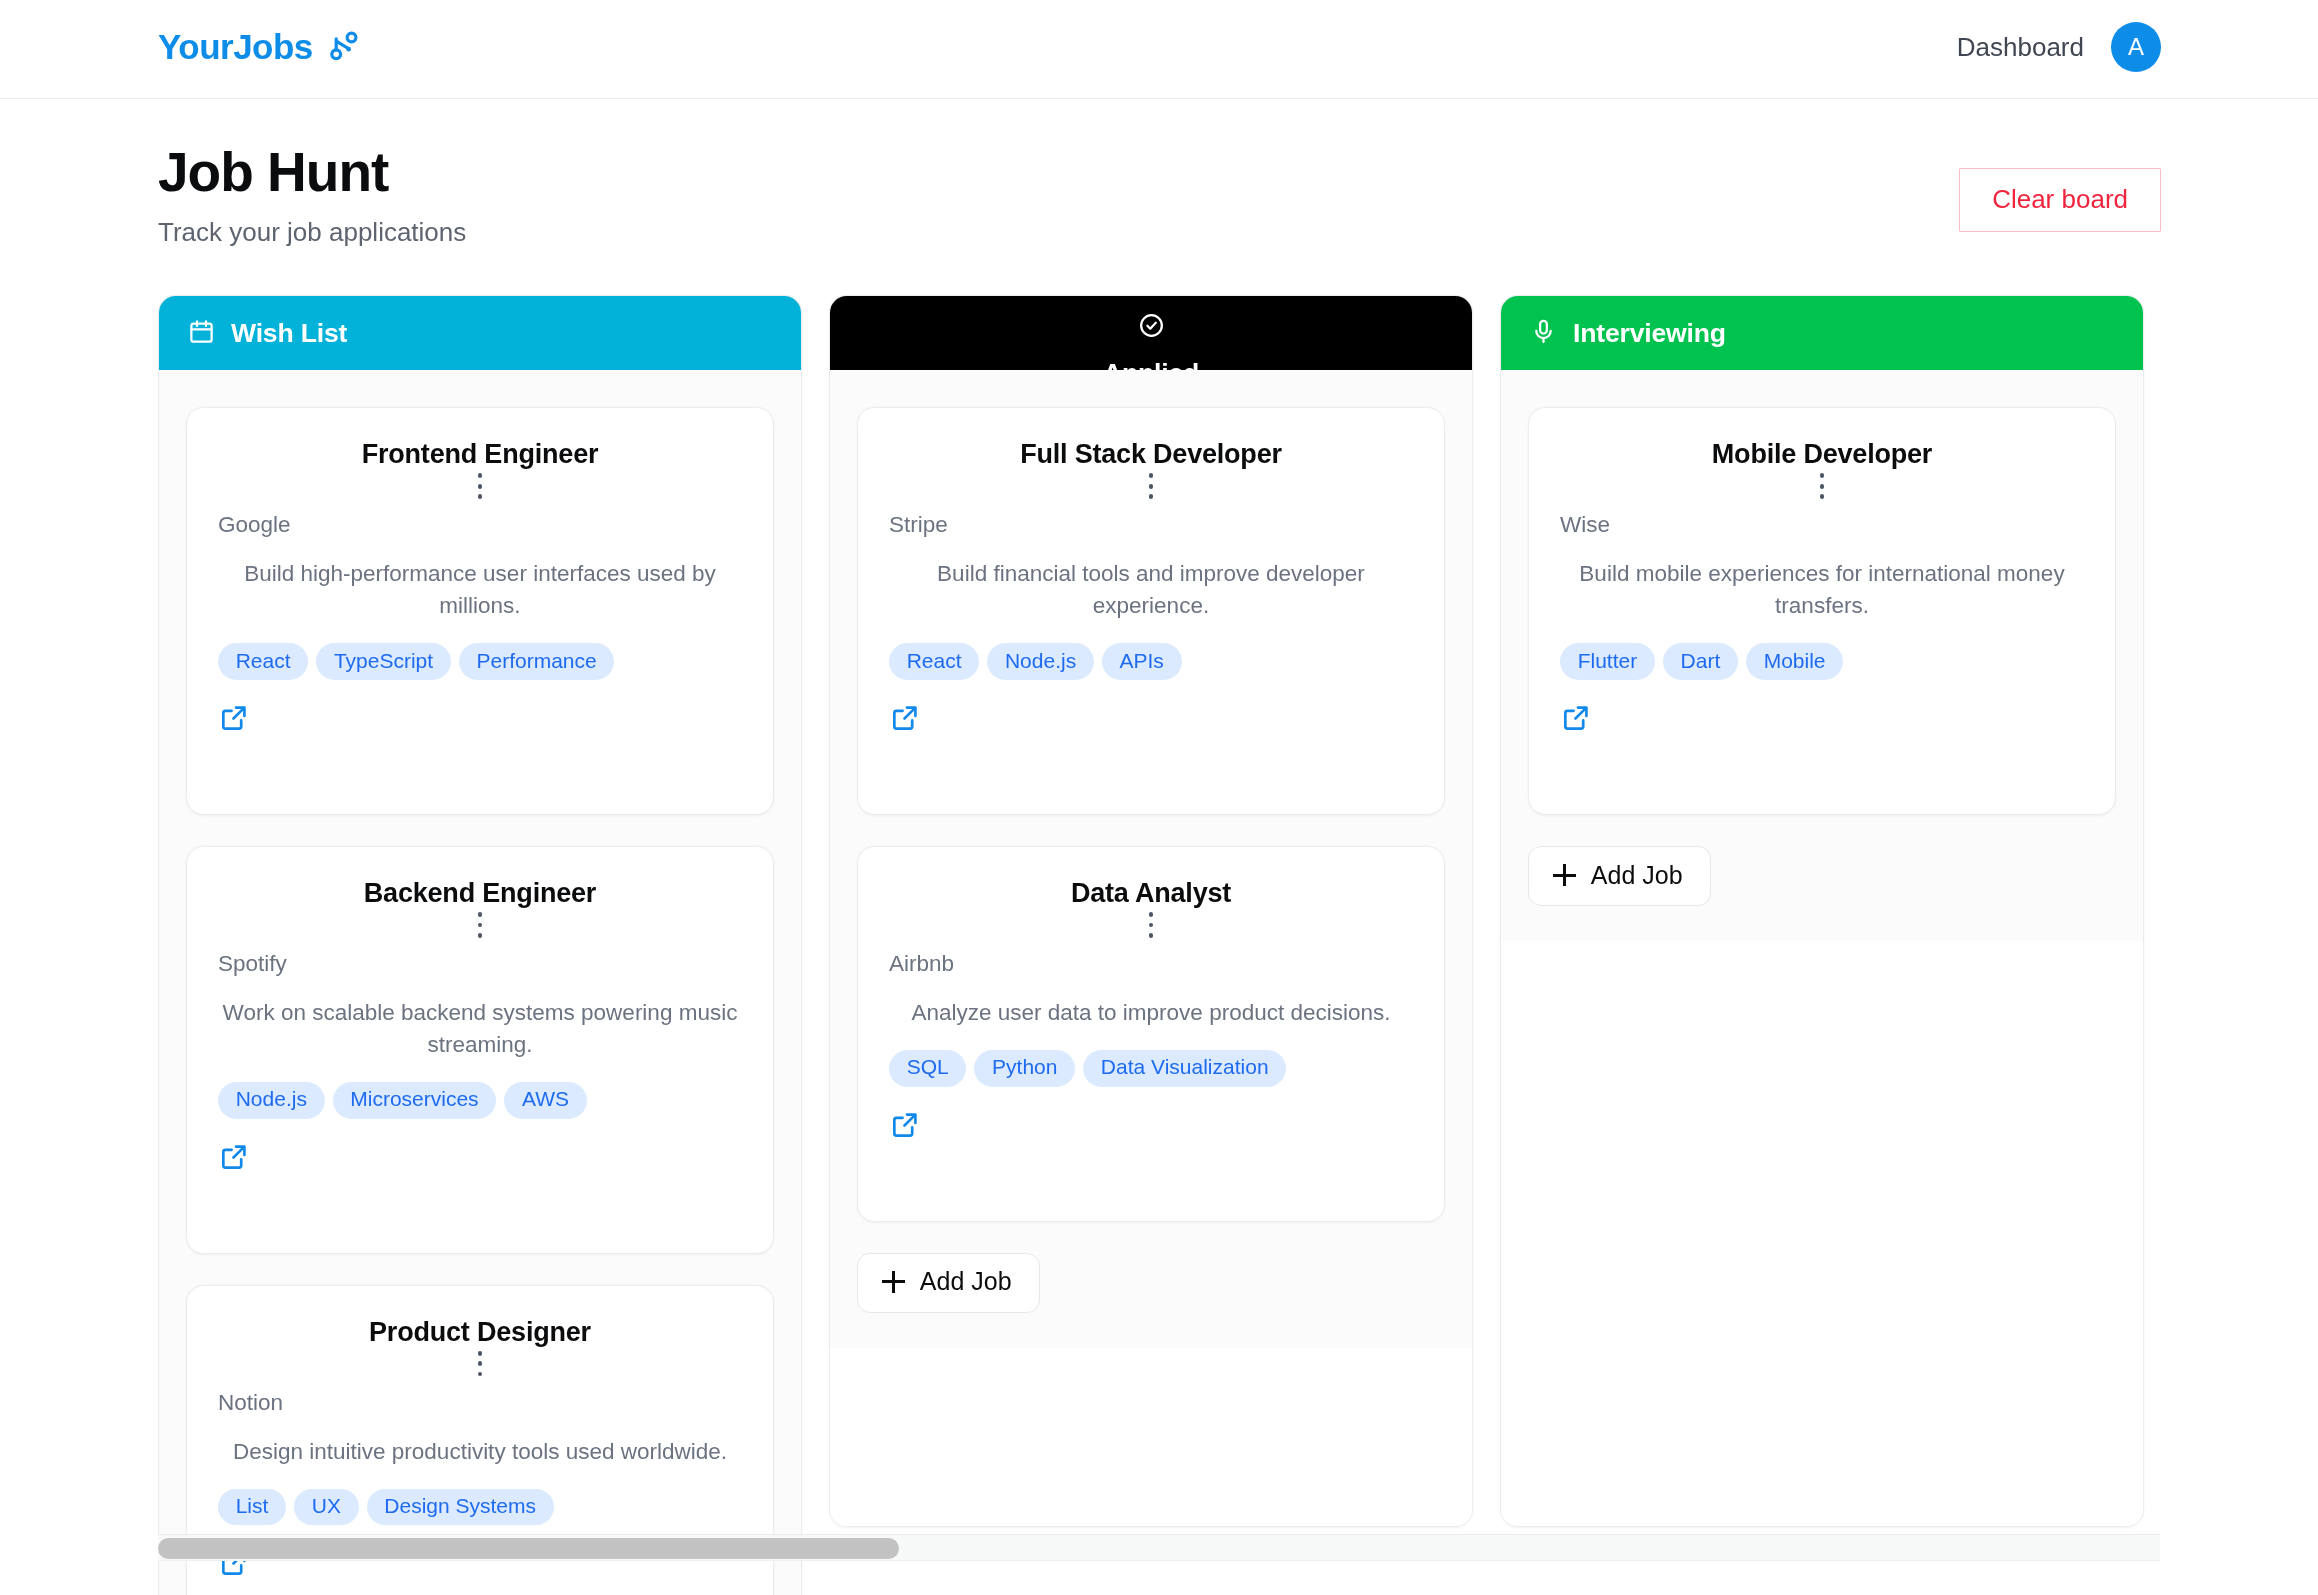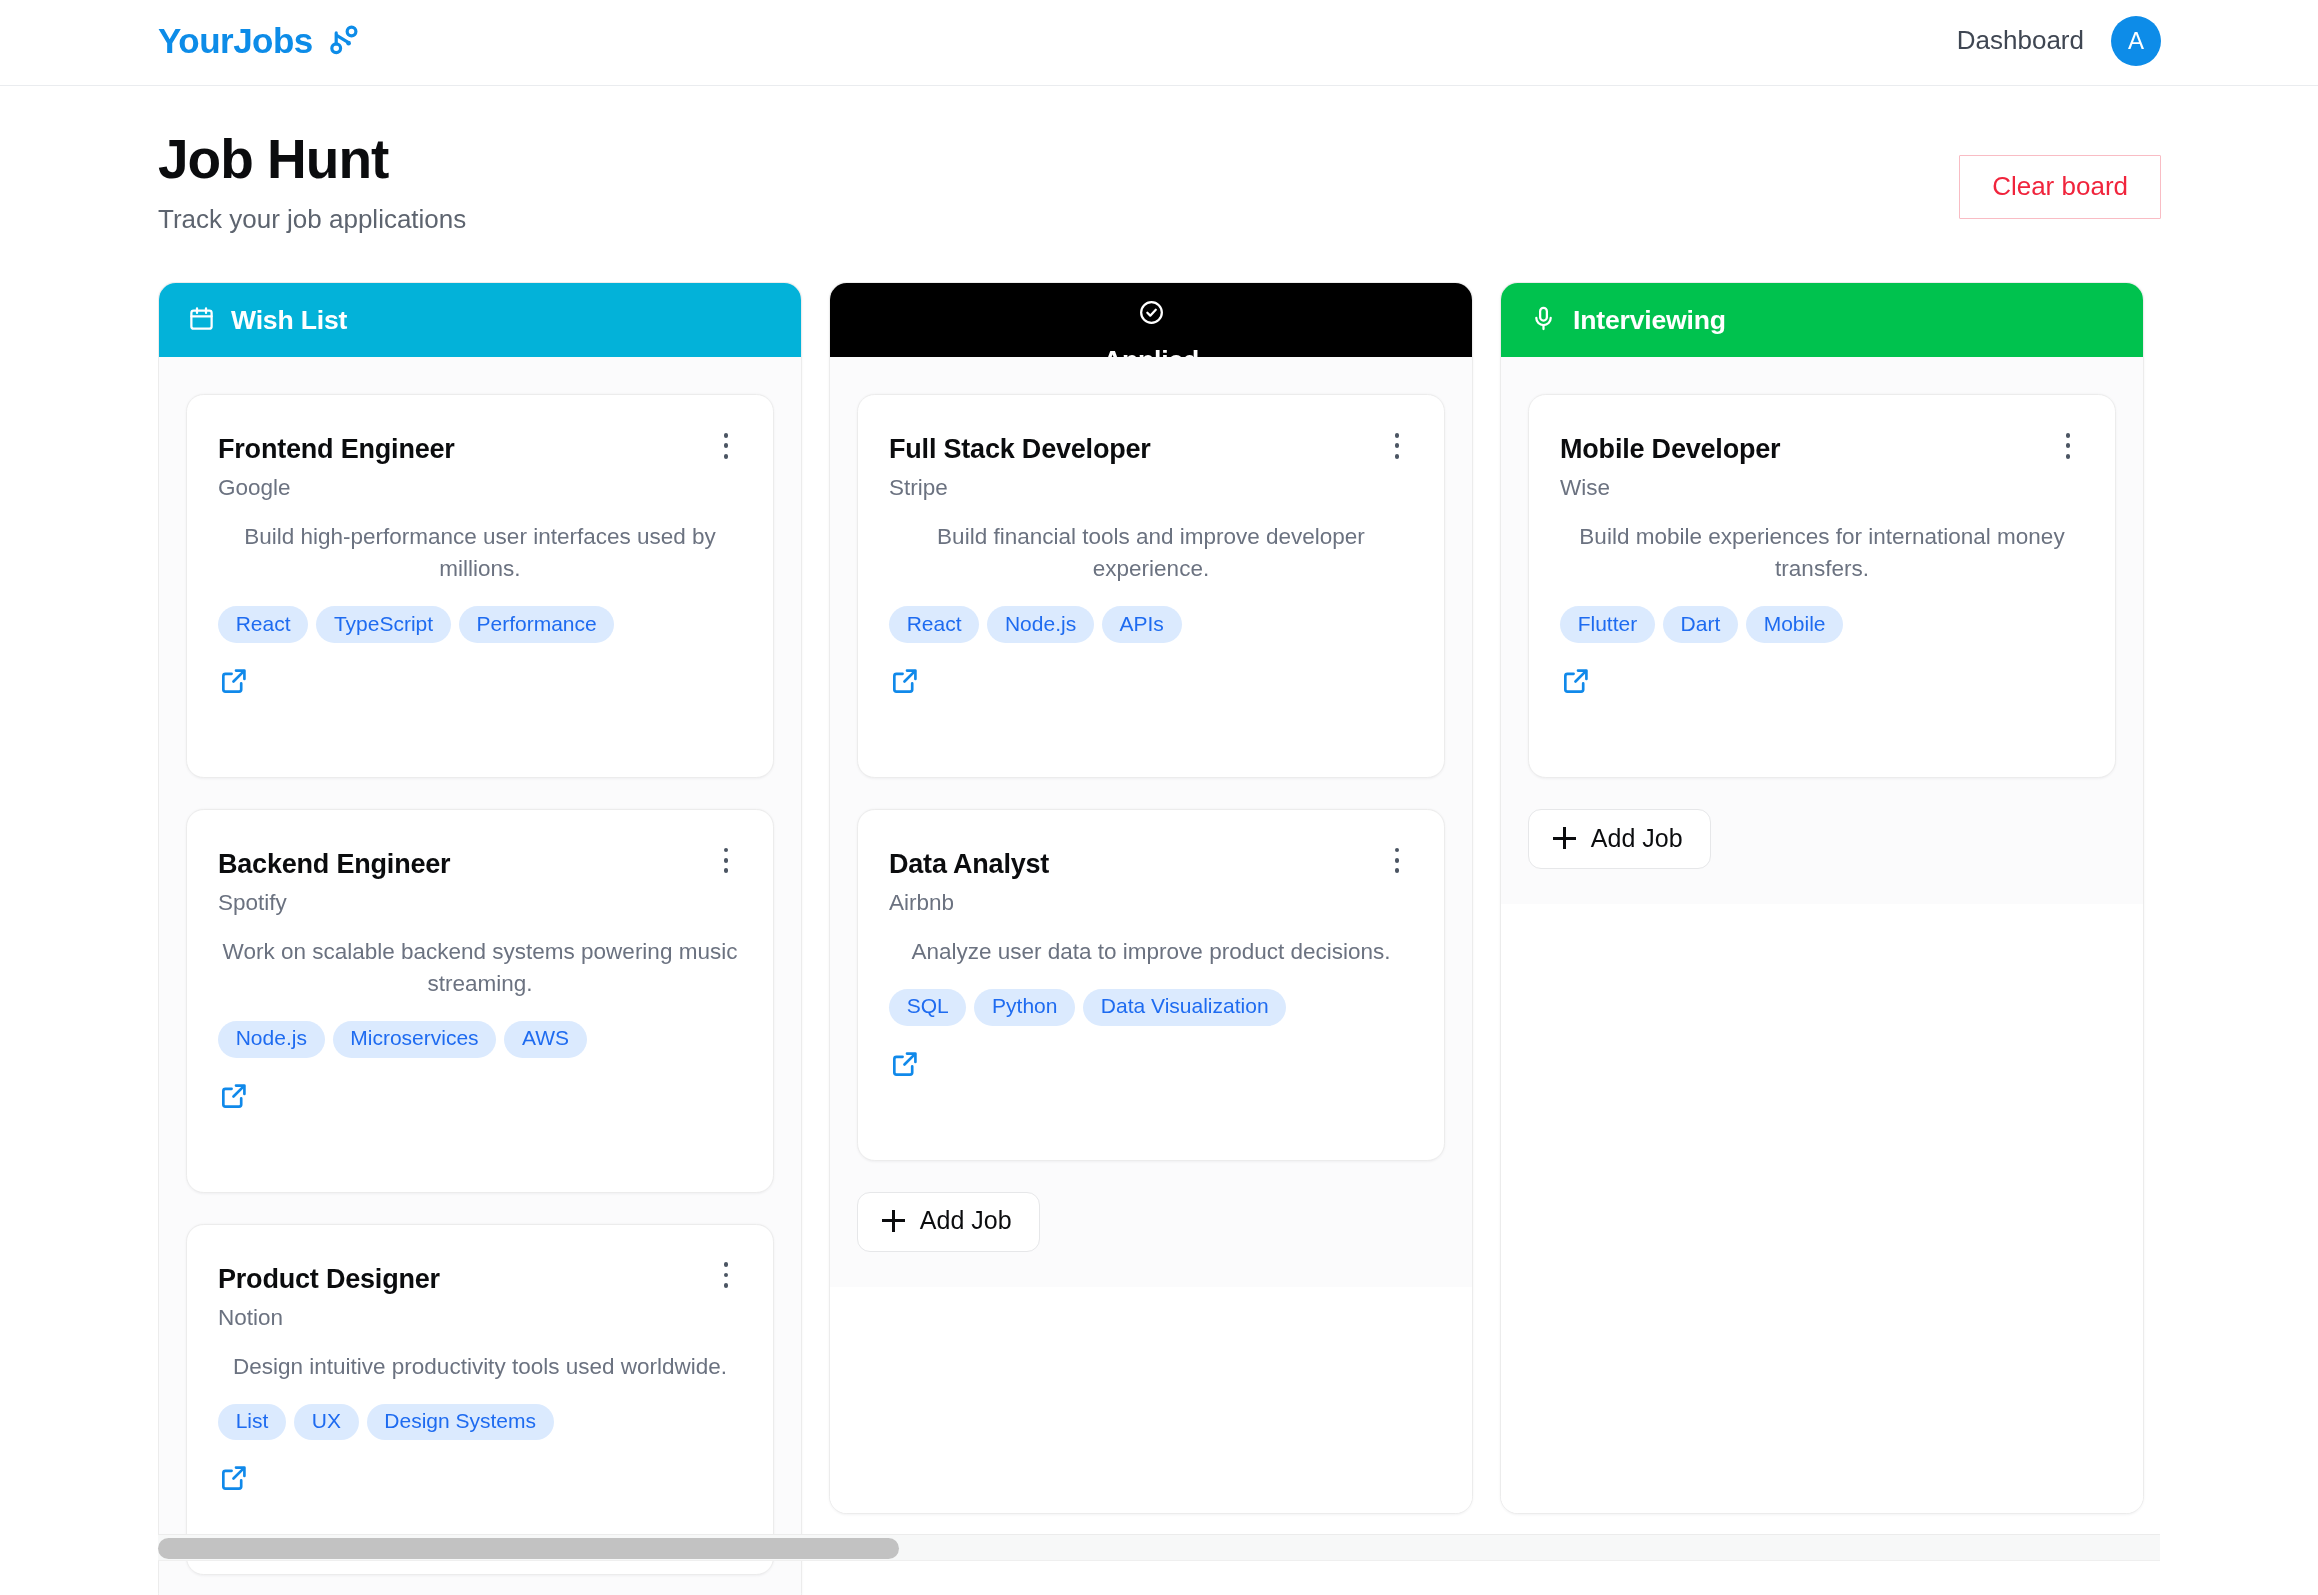--- a/index.html
+++ b/index.html
@@ -7,21 +7,21 @@
   html, body {
     width: 2319px;
     height: 1596px;
     background: #ffffff;
     font-family: "Liberation Sans", sans-serif;
     -webkit-font-smoothing: antialiased;
   }
 
   
   .topnav {
-    height: 86px;
+    height: 99px;
     border-bottom: 1.6px solid #eaecef;
     display: flex;
     align-items: center;
     justify-content: space-between;
     padding: 0 158px 4px 158px;
     background: #fff;
     gap: 22px;
   }
   .brand { display: flex; align-items: center; gap: 13px; }
   .brand-name {
@@ -131,21 +131,22 @@
     background: #fff;
     border: 1.6px solid #ececec;
     border-radius: 17.7px;
     padding: 31px 31px 24px 31px;
     box-shadow: 0 0.8px 2.4px rgba(16,24,40,0.05);
     cursor: grab;
   }
   .card-top {
     display: flex;
     justify-content: space-between;
-    align-items: flex-end;
+    align-items: center;
+    flex-direction: column;
   }
   .card-title {
     font-size: 27px;
     font-weight: bold;
     color: #0b0c0e;
     letter-spacing: -0.2px;
   }
   .kebab {
     width: 32px; height: 39px;
     display: flex; flex-direction: column;

